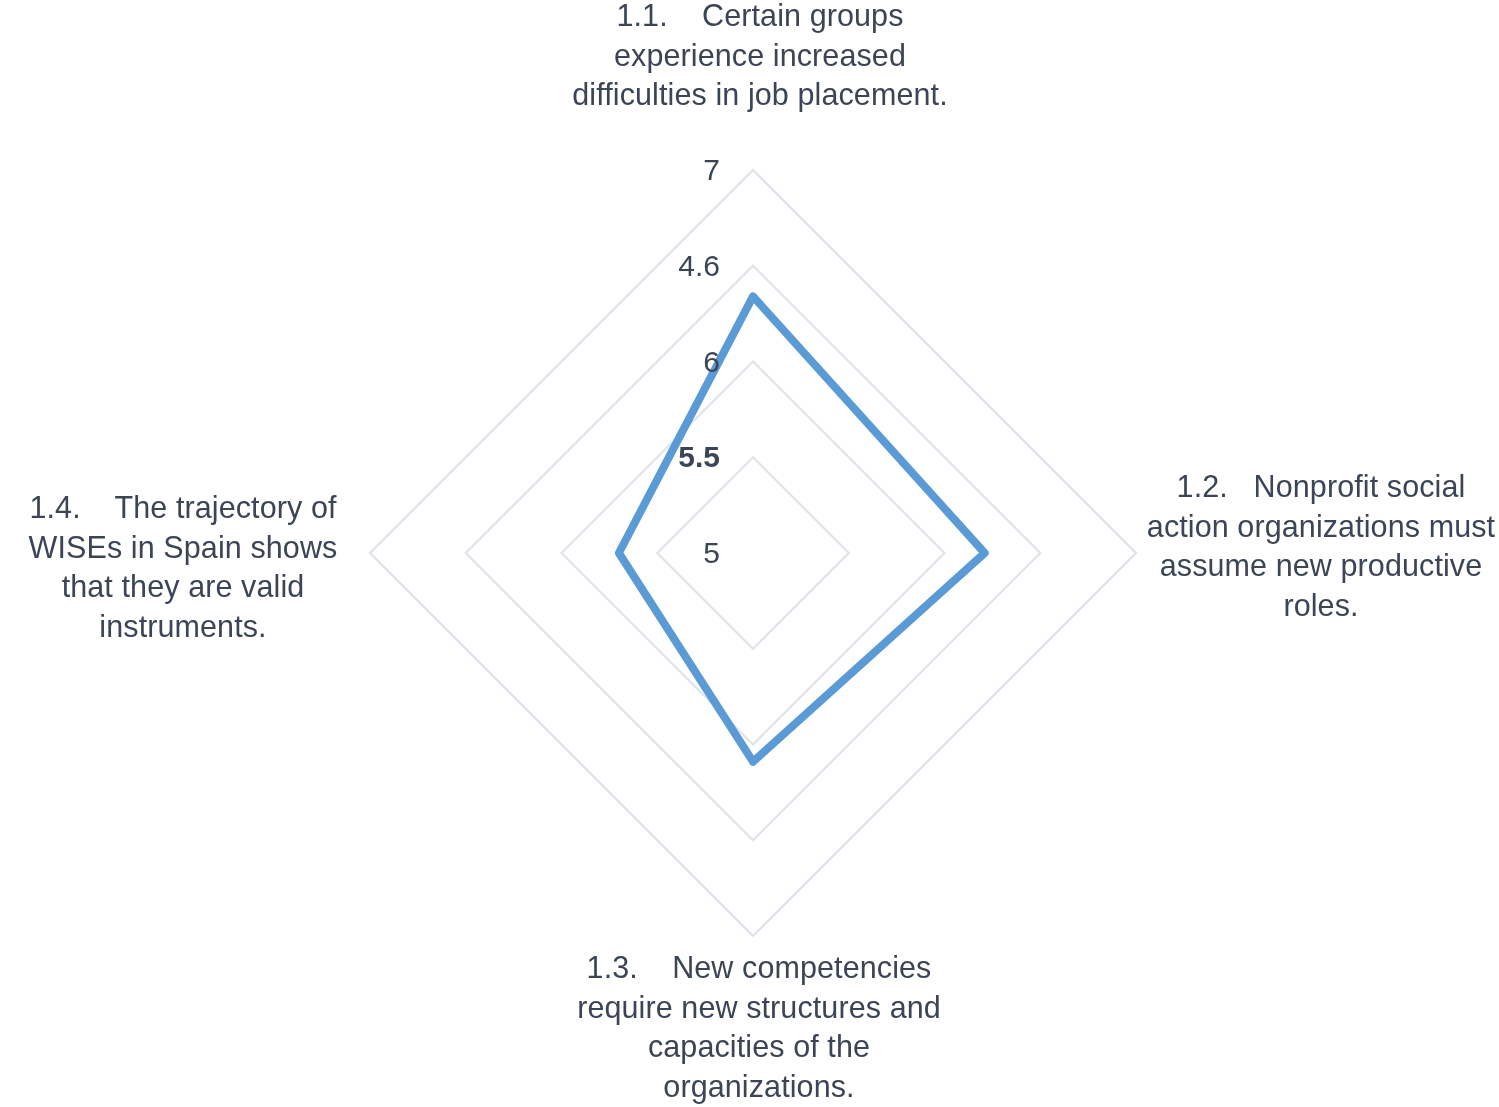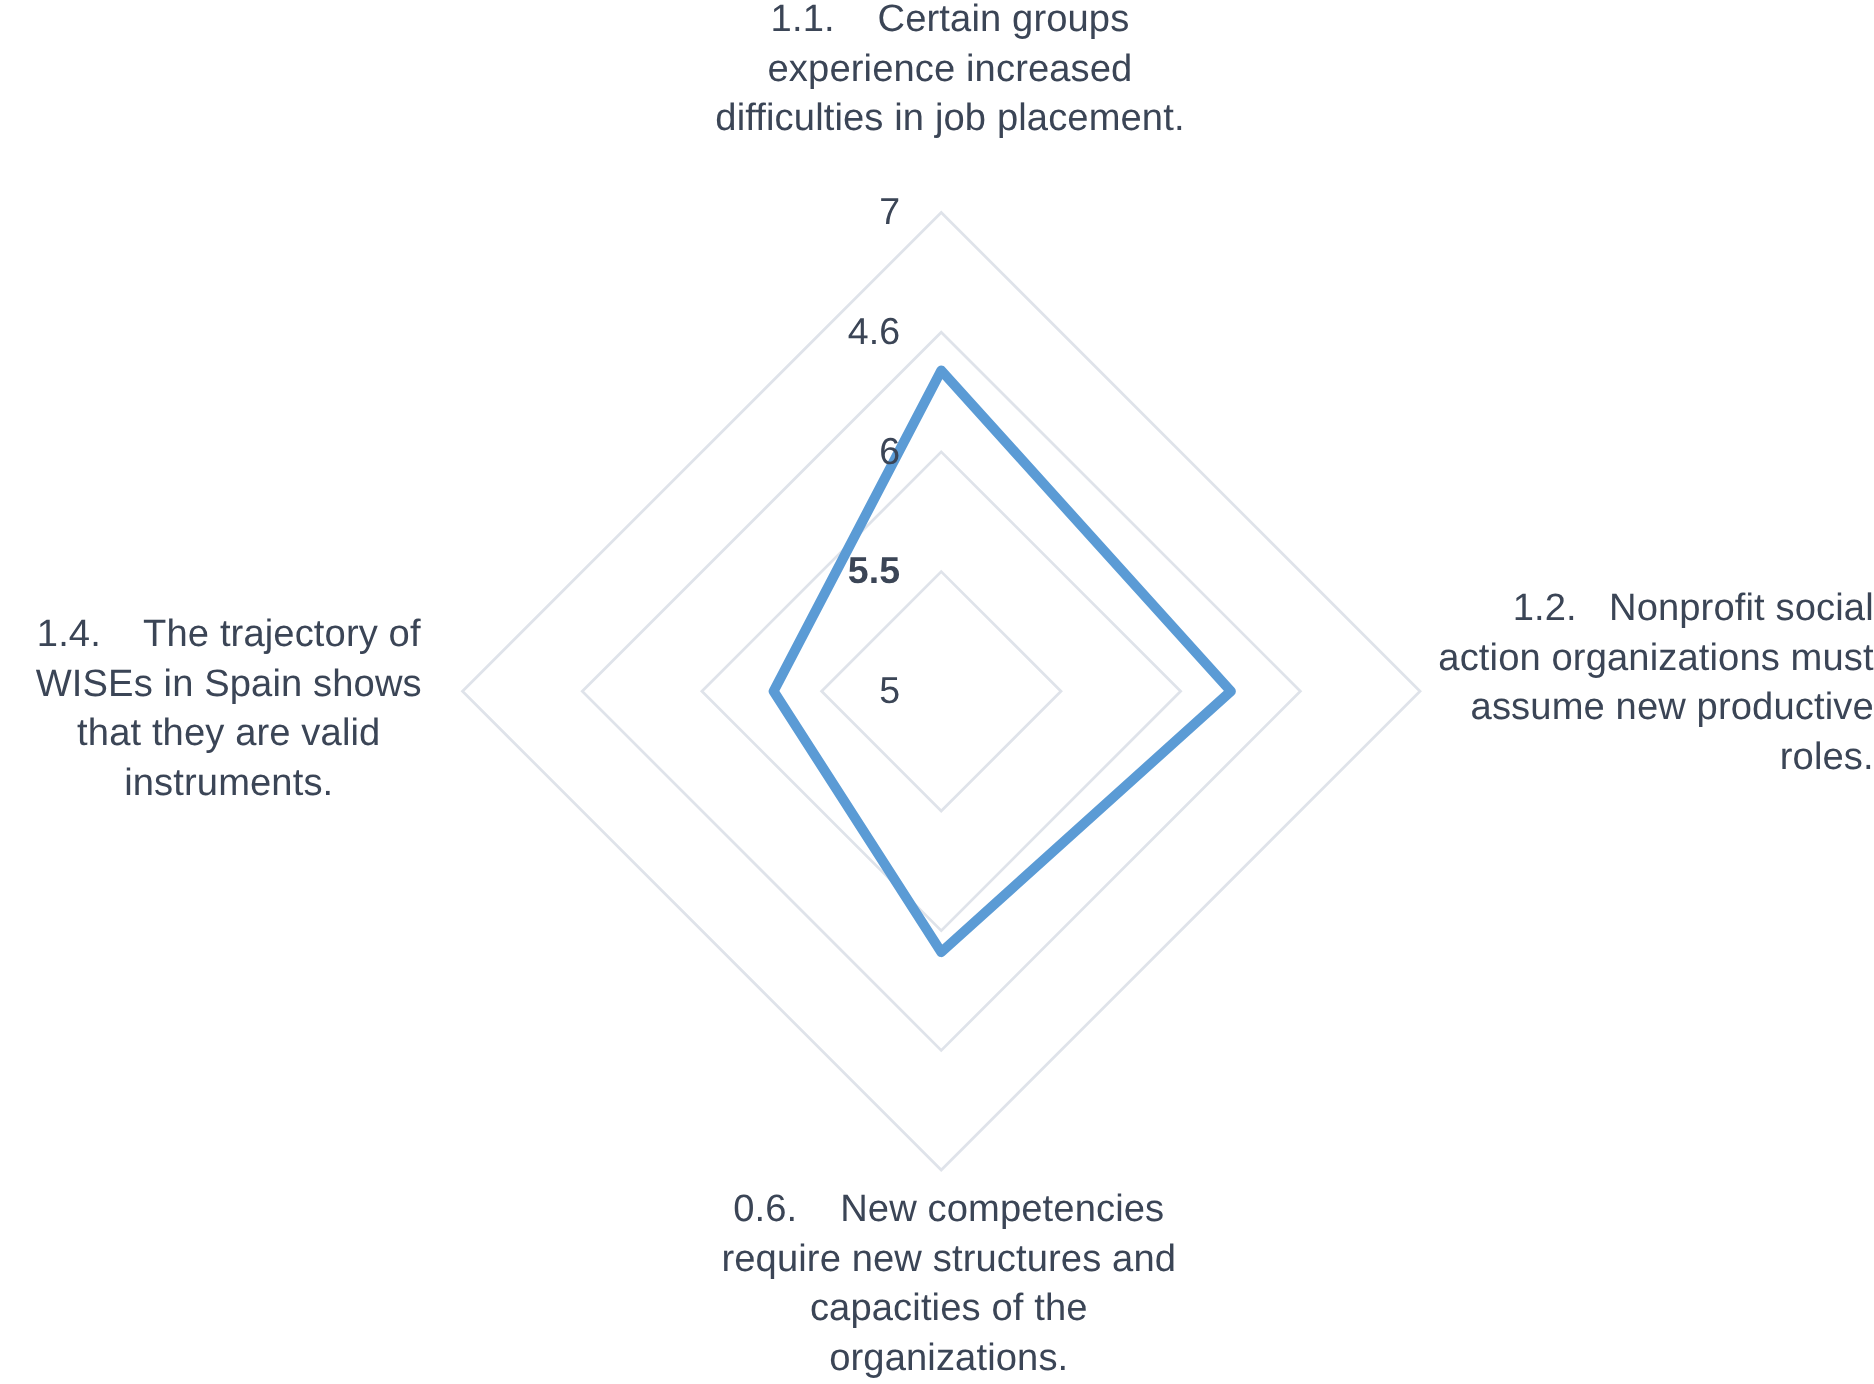--- a/index.html
+++ b/index.html
@@ -40,21 +40,20 @@
   }
   #label-axis-top {
     left: 560px;
     top: -4px;
     width: 400px;
   }
   #label-axis-right {
     left: 1143px;
     top: 467px;
     width: 356px;
-    text-align: right;
   }
   #label-axis-bottom {
     left: 556px;
     top: 948px;
     width: 406px;
   }
   #label-axis-left {
     left: 0px;
     top: 488px;
     width: 366px;
@@ -88,16 +87,16 @@
   </svg>
 
   <div class="radial-tick-label" style="left:640px; top:155px; width:80px;">7</div>
   <div class="radial-tick-label" style="left: 620px; top: 250.75px; width: 100px;">4.6</div>
   <div class="radial-tick-label" style="left: 640px; top: 346.5px; width: 80px;">6</div>
   <div class="radial-tick-label" style="left: 620px; top: 442.25px; width: 100px; font-weight: bold;">5.5</div>
   <div class="radial-tick-label" style="left: 640px; top: 538px; width: 80px;">5</div>
 
   <div class="axis-category-label" id="label-axis-top">1.1.    Certain groups experience increased difficulties in job placement.</div>
   <div class="axis-category-label" id="label-axis-right">1.2.   Nonprofit social action organizations must assume new productive roles.</div>
-  <div class="axis-category-label" id="label-axis-bottom">0.6.    New competencies require new structures and capacities of the organizations.</div>
+  <div class="axis-category-label" id="label-axis-bottom">1.3.    New competencies require new structures and capacities of the organizations.</div>
   <div class="axis-category-label" id="label-axis-left">1.4.    The trajectory of WISEs in Spain shows that they are valid instruments.</div>
 
 </div>
 
 </body></html>

